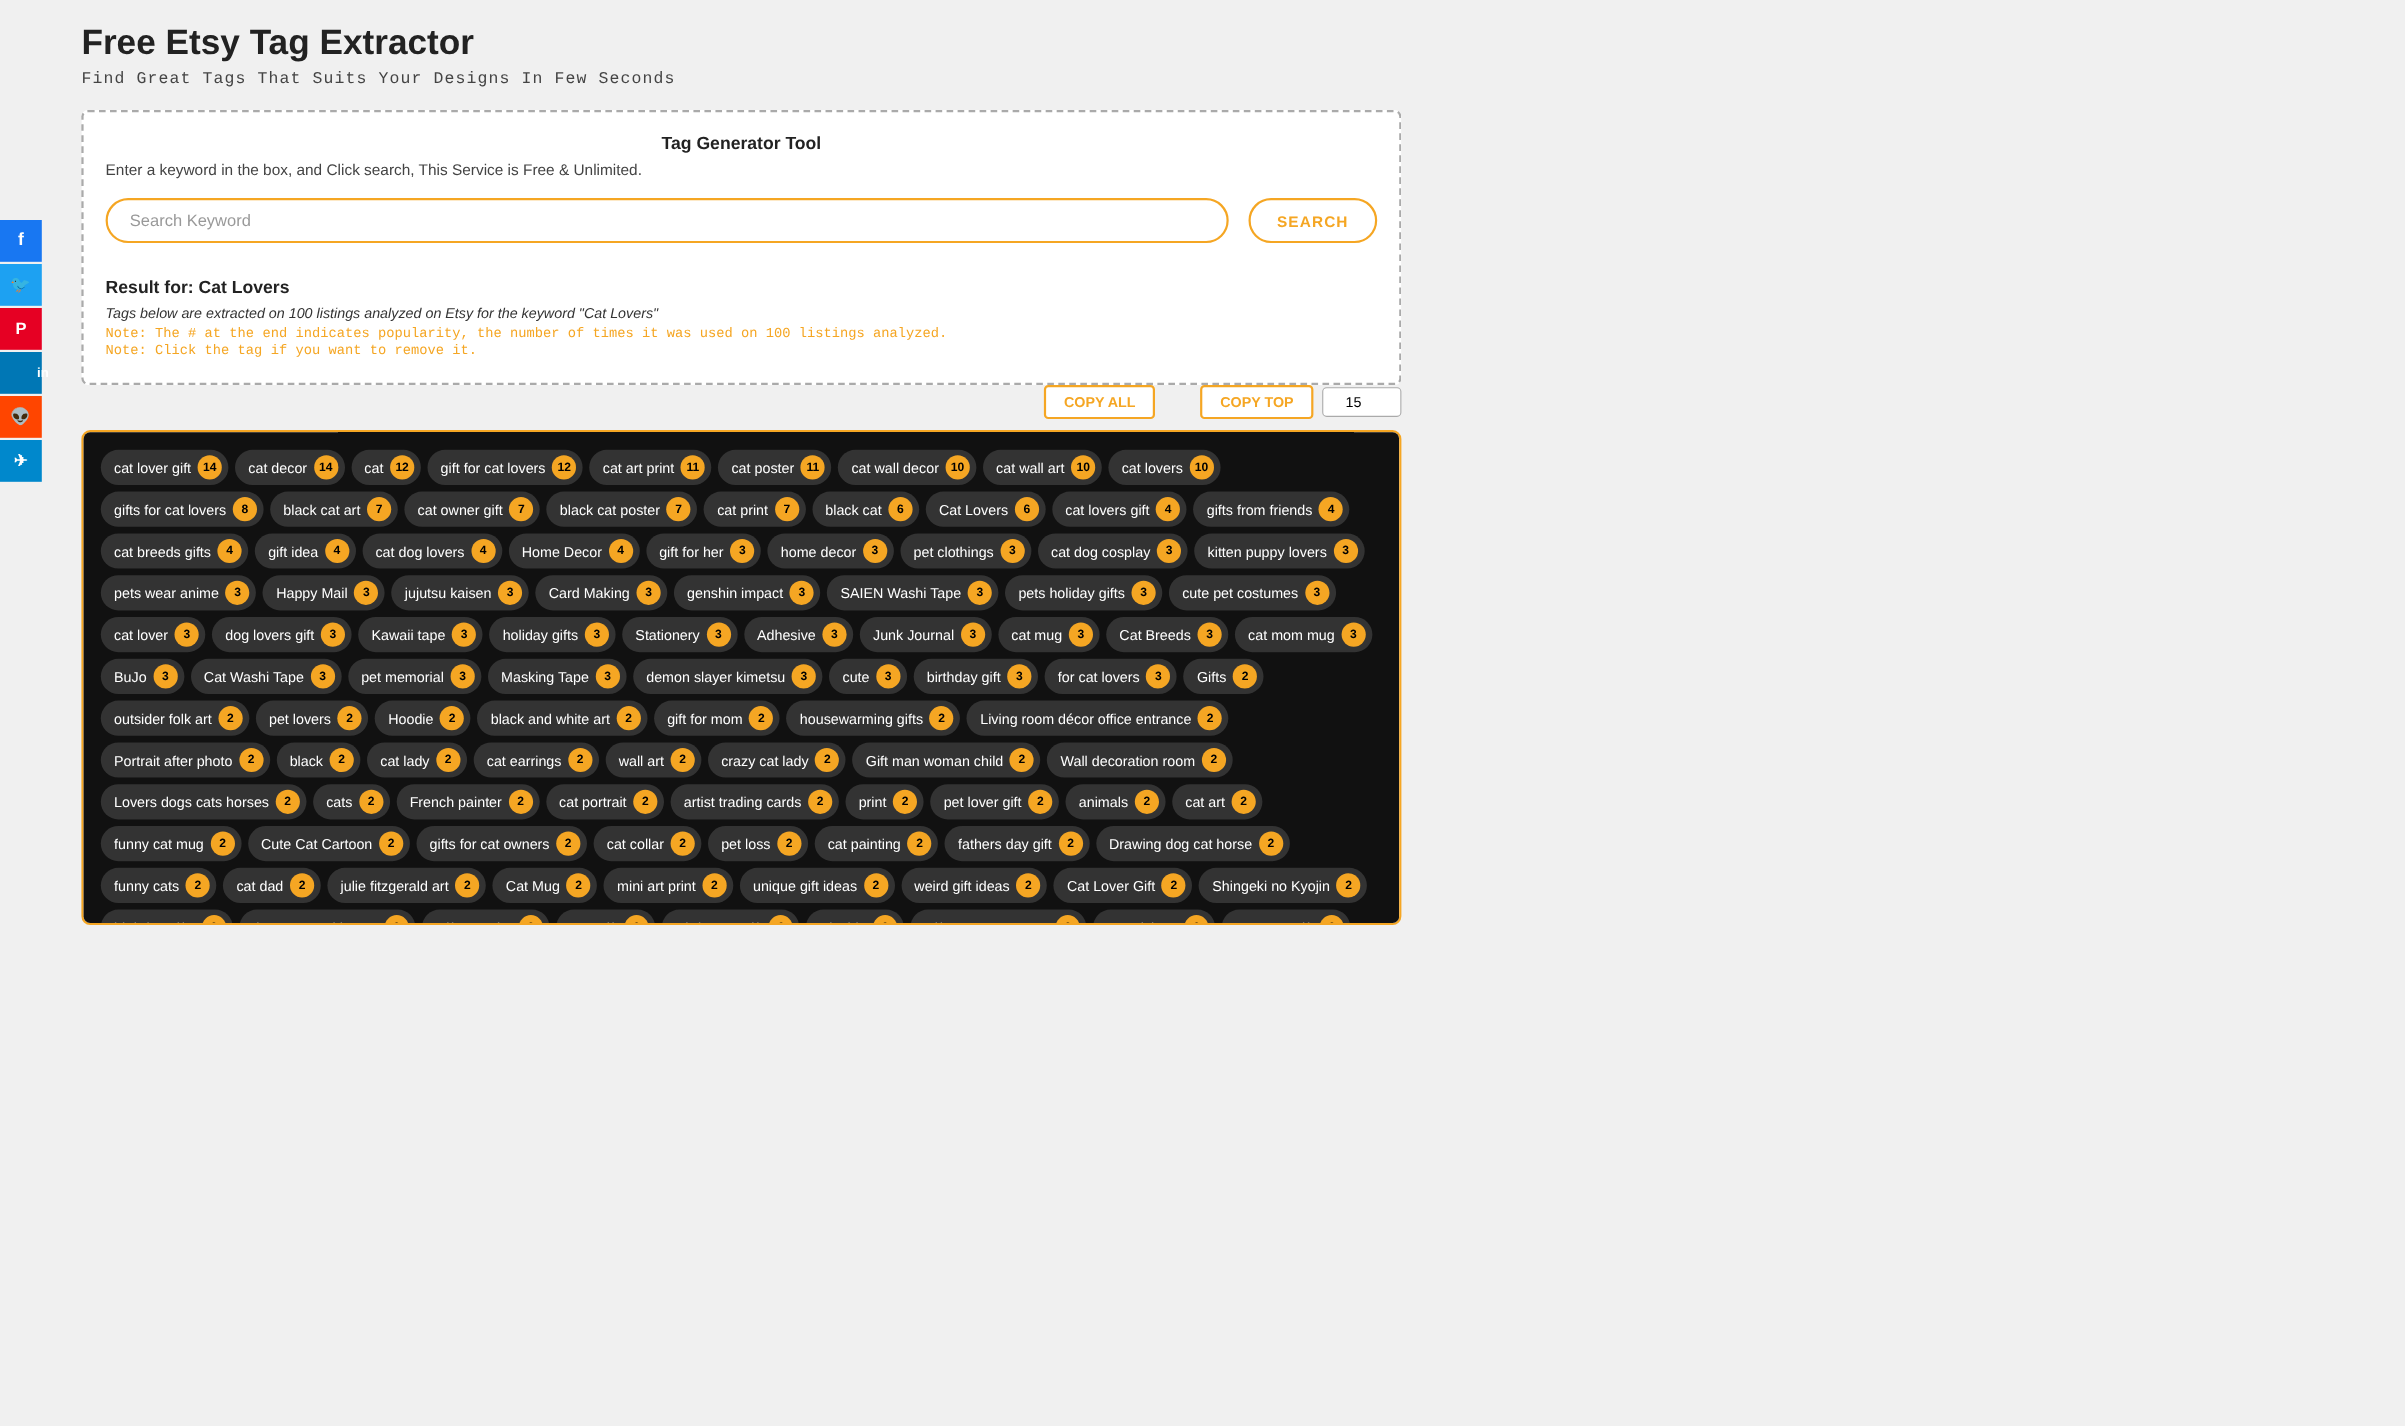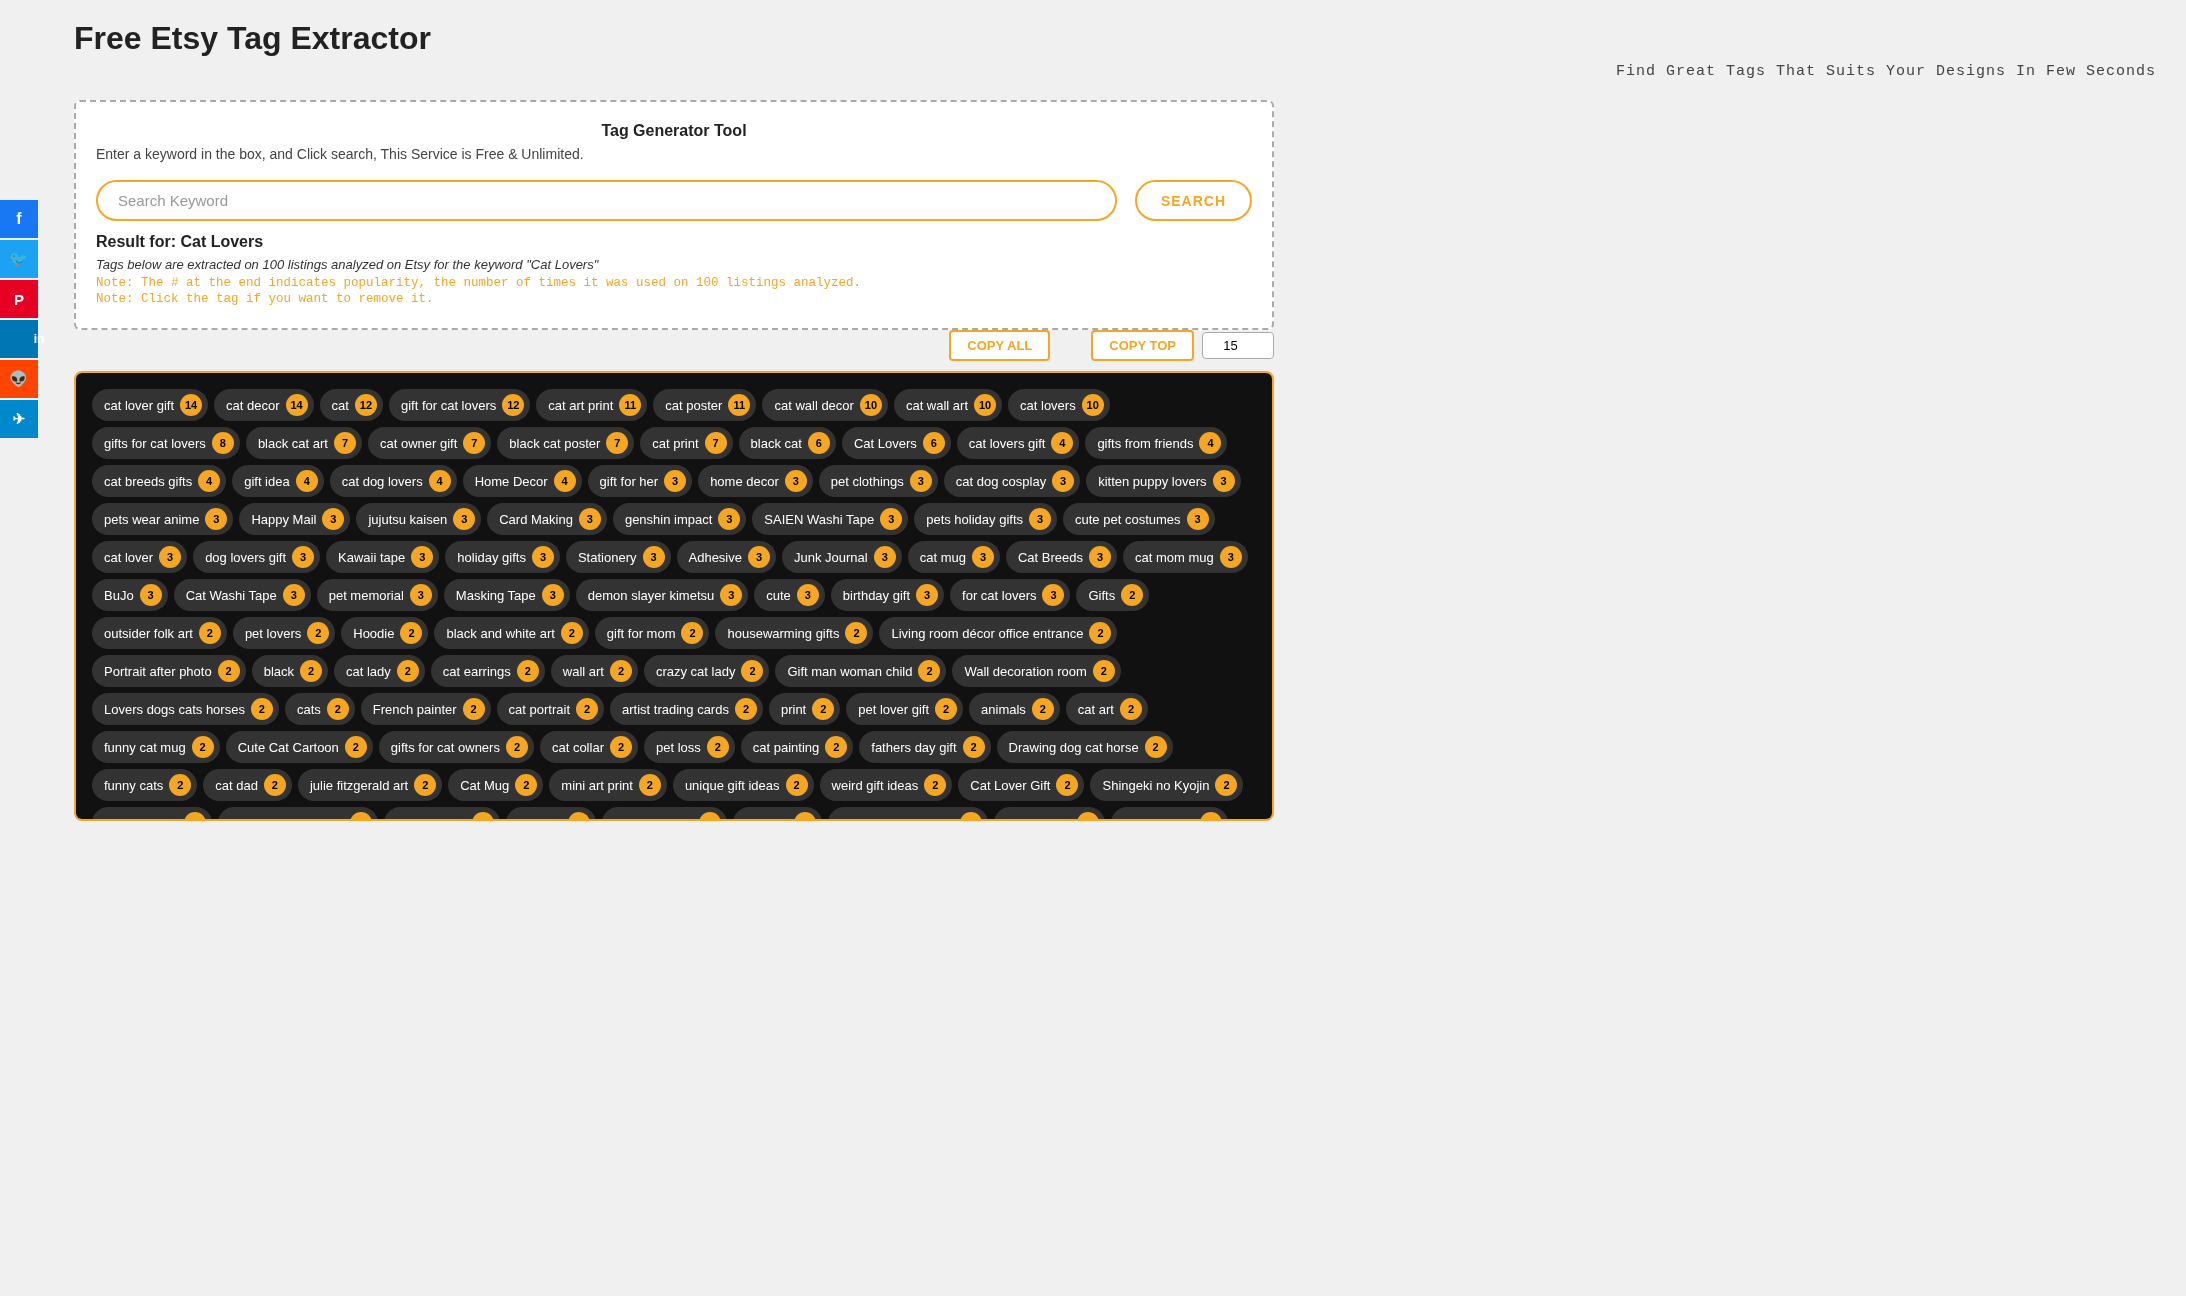--- a/index.html
+++ b/index.html
@@ -49,21 +49,20 @@
       font-weight: bold;
       color: #222;
       margin-bottom: 6px;
     }
     .page-subtitle {
       font-family: 'Courier New', monospace;
       font-size: 15px;
       color: #444;
       margin-bottom: 20px;
       letter-spacing: 1px;
-      text-align: right;
     }
     .tool-box {
       border: 2px dashed #aaa;
       border-radius: 6px;
       padding: 20px;
       background: #fff;
       max-width: 1200px;
     }
     .tool-box-title {
       font-size: 16px;
@@ -73,21 +72,21 @@
       text-align: center;
     }
     .tool-box-desc {
       font-size: 14px;
       color: #444;
       margin-bottom: 18px;
     }
     .search-row {
       display: flex;
       gap: 18px;
-      margin-bottom: 12px;
+      margin-bottom: 32px;
     }
     .search-input {
       flex: 1;
       border: 2px solid #f5a623;
       border-radius: 50px;
       padding: 10px 20px;
       font-size: 15px;
       outline: none;
       color: #555;
     }

